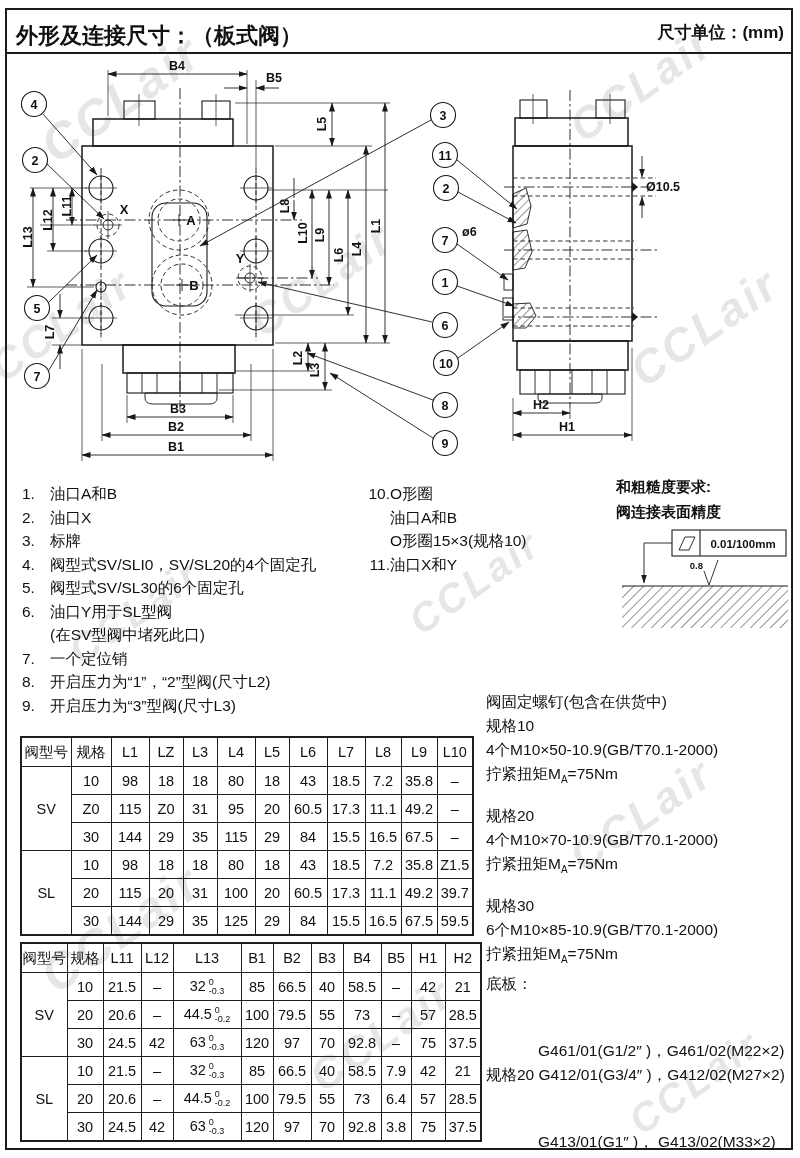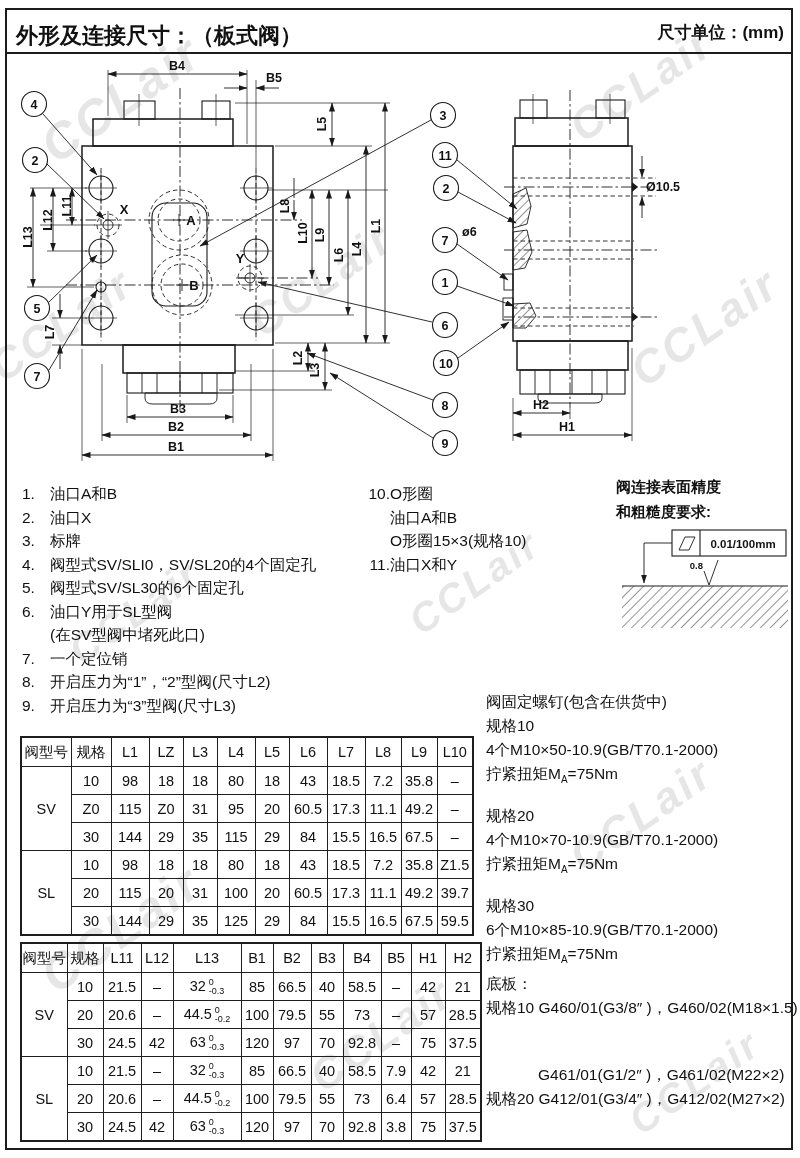--- a/index.html
+++ b/index.html
@@ -420,22 +420,22 @@
         <span class="lg-no w"></span>
         <span>O形圈15×3(规格10)</span>
       </div>
     <div class="lg-row">
         <span class="lg-no w">11.</span>
         <span>油口X和Y</span>
       </div>
   </div>
 
   <div class="snote">
+    <div>和粗糙度要求:</div>
     <div>阀连接表面精度</div>
-    <div>和粗糙度要求:</div>
     <svg width="178" height="110" viewBox="0 0 178 110">
       <defs>
         <marker id="m2" markerWidth="10" markerHeight="8" refX="8.5" refY="3" orient="auto" markerUnits="userSpaceOnUse">
           <path d="M0,0L9,3L0,6Z" fill="#1a1a1a"></path>
         </marker>
         <pattern id="hx2" width="7" height="7" patternUnits="userSpaceOnUse" patternTransform="rotate(45)">
           <line x1="0" y1="0" x2="0" y2="7" stroke="#3a3a3a" stroke-width="1.1"></line>
         </pattern>
       </defs>
       <rect x="56" y="6" width="114" height="26" class="s12"></rect>
@@ -459,21 +459,20 @@
 
     <div class="ngap">规格20</div>
     <div>4个M10×70-10.9(GB/T70.1-2000)</div>
     <div><span>拧紧扭矩M</span><sub>A</sub><span>=75Nm</span></div>
 
     <div class="ngap">规格30</div>
     <div>6个M10×85-10.9(GB/T70.1-2000)</div>
     <div><span>拧紧扭矩M</span><sub>A</sub><span>=75Nm</span></div>
 
     <div>底板：</div>
-    <div>规格10 G460/01(G3/8″ )，G460/02(M18×1.5)</div>
     <div class="nindent">G461/01(G1/2″ )，G461/02(M22×2)</div>
     <div>规格20 G412/01(G3/4″ )，G412/02(M27×2)</div>
     <div class="nindent">G413/01(G1″ )，  G413/02(M33×2)</div>
     <div>规格30 G414/01(G11/9″ )，G414/02(M42×2)</div>
     <div class="nindent">G415/01(G11/2″ )，G415/02(M48×2)</div>
     <div>须单独订货见204页</div>
   </div>
 
   <table class="dim" id="t1">
     <colgroup>

